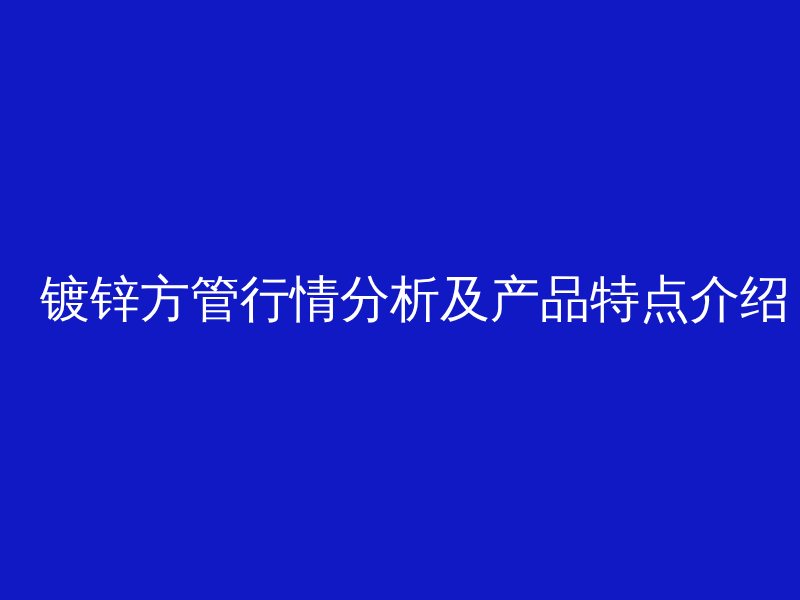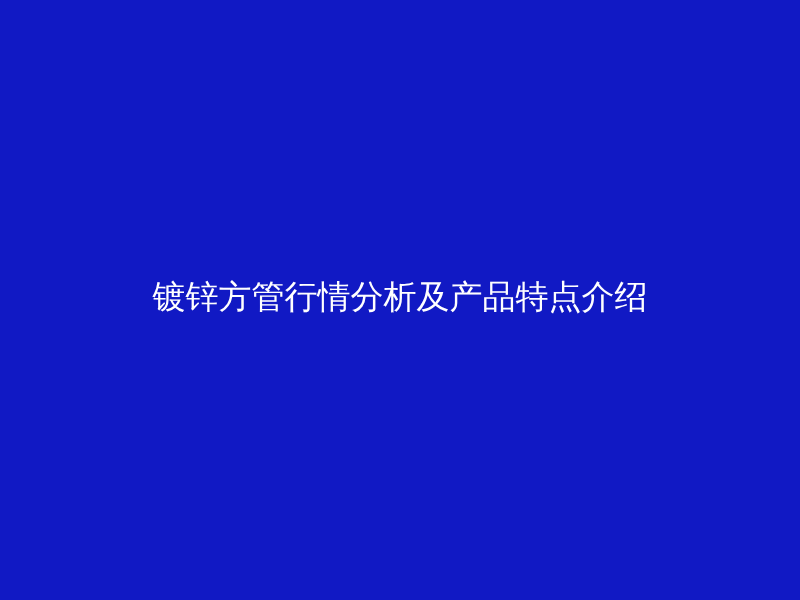--- a/index.html
+++ b/index.html
@@ -37,22 +37,22 @@
     transform: translateY(-50%);
     text-align: center;
     padding: 0 40px;
     box-sizing: border-box;
   }
 
   .headline {
     display: inline-block;
     margin: 0;
     color: #ffffff;
-    font-family: Liberation Mono, monospace;
-    font-size: 33px;
+    font-family: Liberation Sans, sans-serif;
+    font-size: 50px;
     font-weight: 400;
     line-height: 1;
     letter-spacing: 0px;
     white-space: nowrap;
     -webkit-font-smoothing: antialiased;
   }
 </style>
 </head>
 <body>
 

